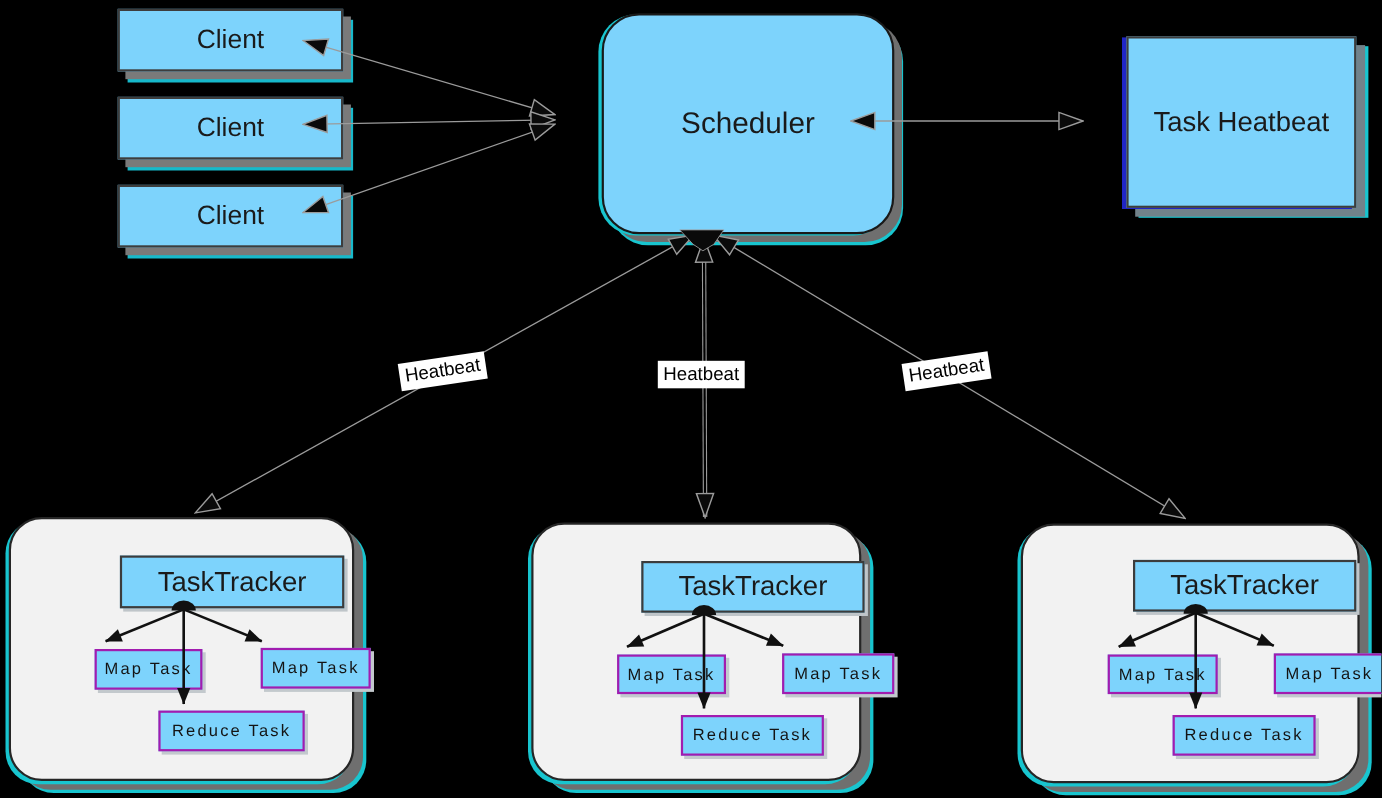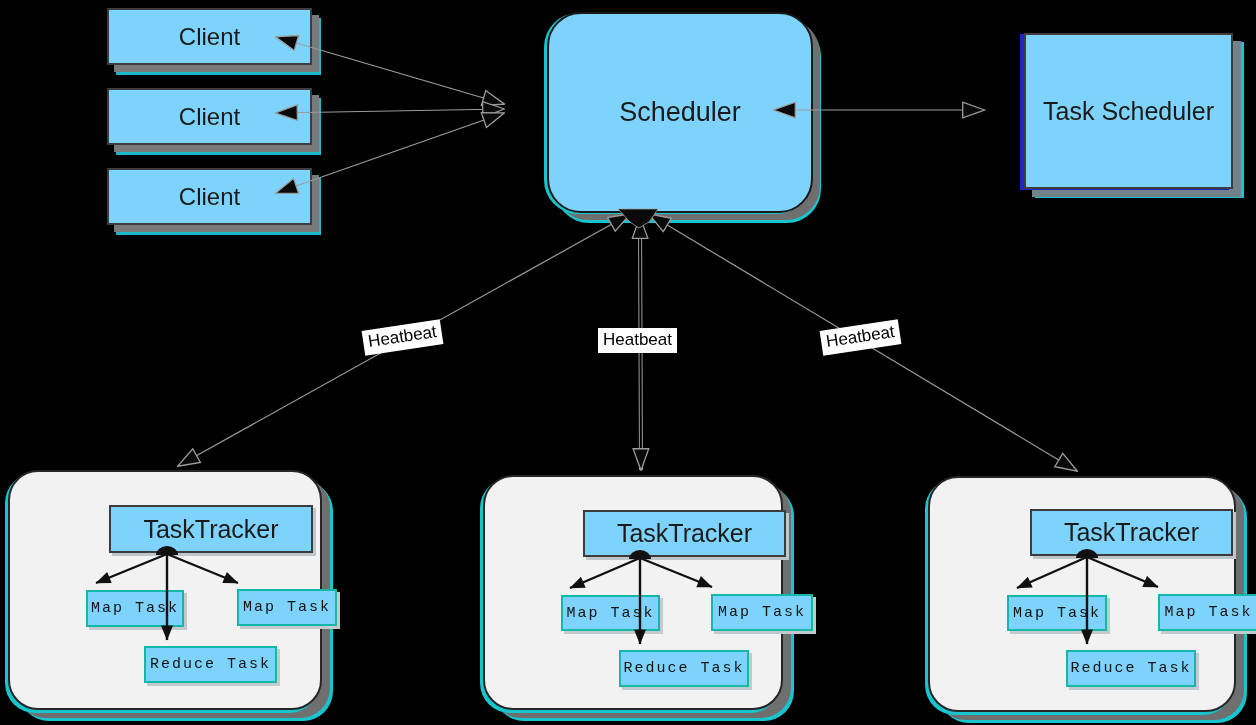--- a/index.html
+++ b/index.html
@@ -48,23 +48,23 @@
     border-radius: 30px;
     box-sizing: border-box;
     box-shadow: -3px 3px 0 #18c5cf, 8px 8px 0 #6f6f6f, 11px 11px 0 #18c5cf;
   }
   .tt-box {
     border: 2px solid #3c3c3c;
     box-shadow: 3px 3px 0 #bfc5c9;
     font-size: 25px;
   }
   .task-box {
-    border: 2px solid #14b8a6;
+    border: 2px solid #a21caf;
     box-shadow: 3px 3px 0 #c3c9cd;
-    font-family: Liberation Mono, monospace;
+    font-family: Liberation Sans, sans-serif;
     font-size: 15px;
     letter-spacing: 2px;
     color: #141414;
   }
   .connector-layer {
     position: absolute;
     left: 0; top: 0;
     z-index: 5;
     pointer-events: none;
   }
@@ -92,21 +92,21 @@
   </div>
   <div class="node client-box" style="top:168px">
     <span>Client</span>
   </div>
 
   <div class="node jobtracker-box">
     <span>Scheduler</span>
   </div>
 
   <div class="node scheduler-box">
-    <span>Task Scheduler</span>
+    <span>Task Heatbeat</span>
   </div>
 
   <div class="tracker-group" style="left:8px; top:470px; width:314px; height:240px;">
     <div class="node tt-box" style="left:57px; top:33px; width:204px; height:48px;">
       <span>TaskTracker</span>
     </div>
     <div class="node task-box" style="left:34px; top:118px; width:98px; height:37px;">
       <span>Map Task</span>
     </div>
     <div class="node task-box" style="left:185px; top:117px; width:100px; height:37px;">

